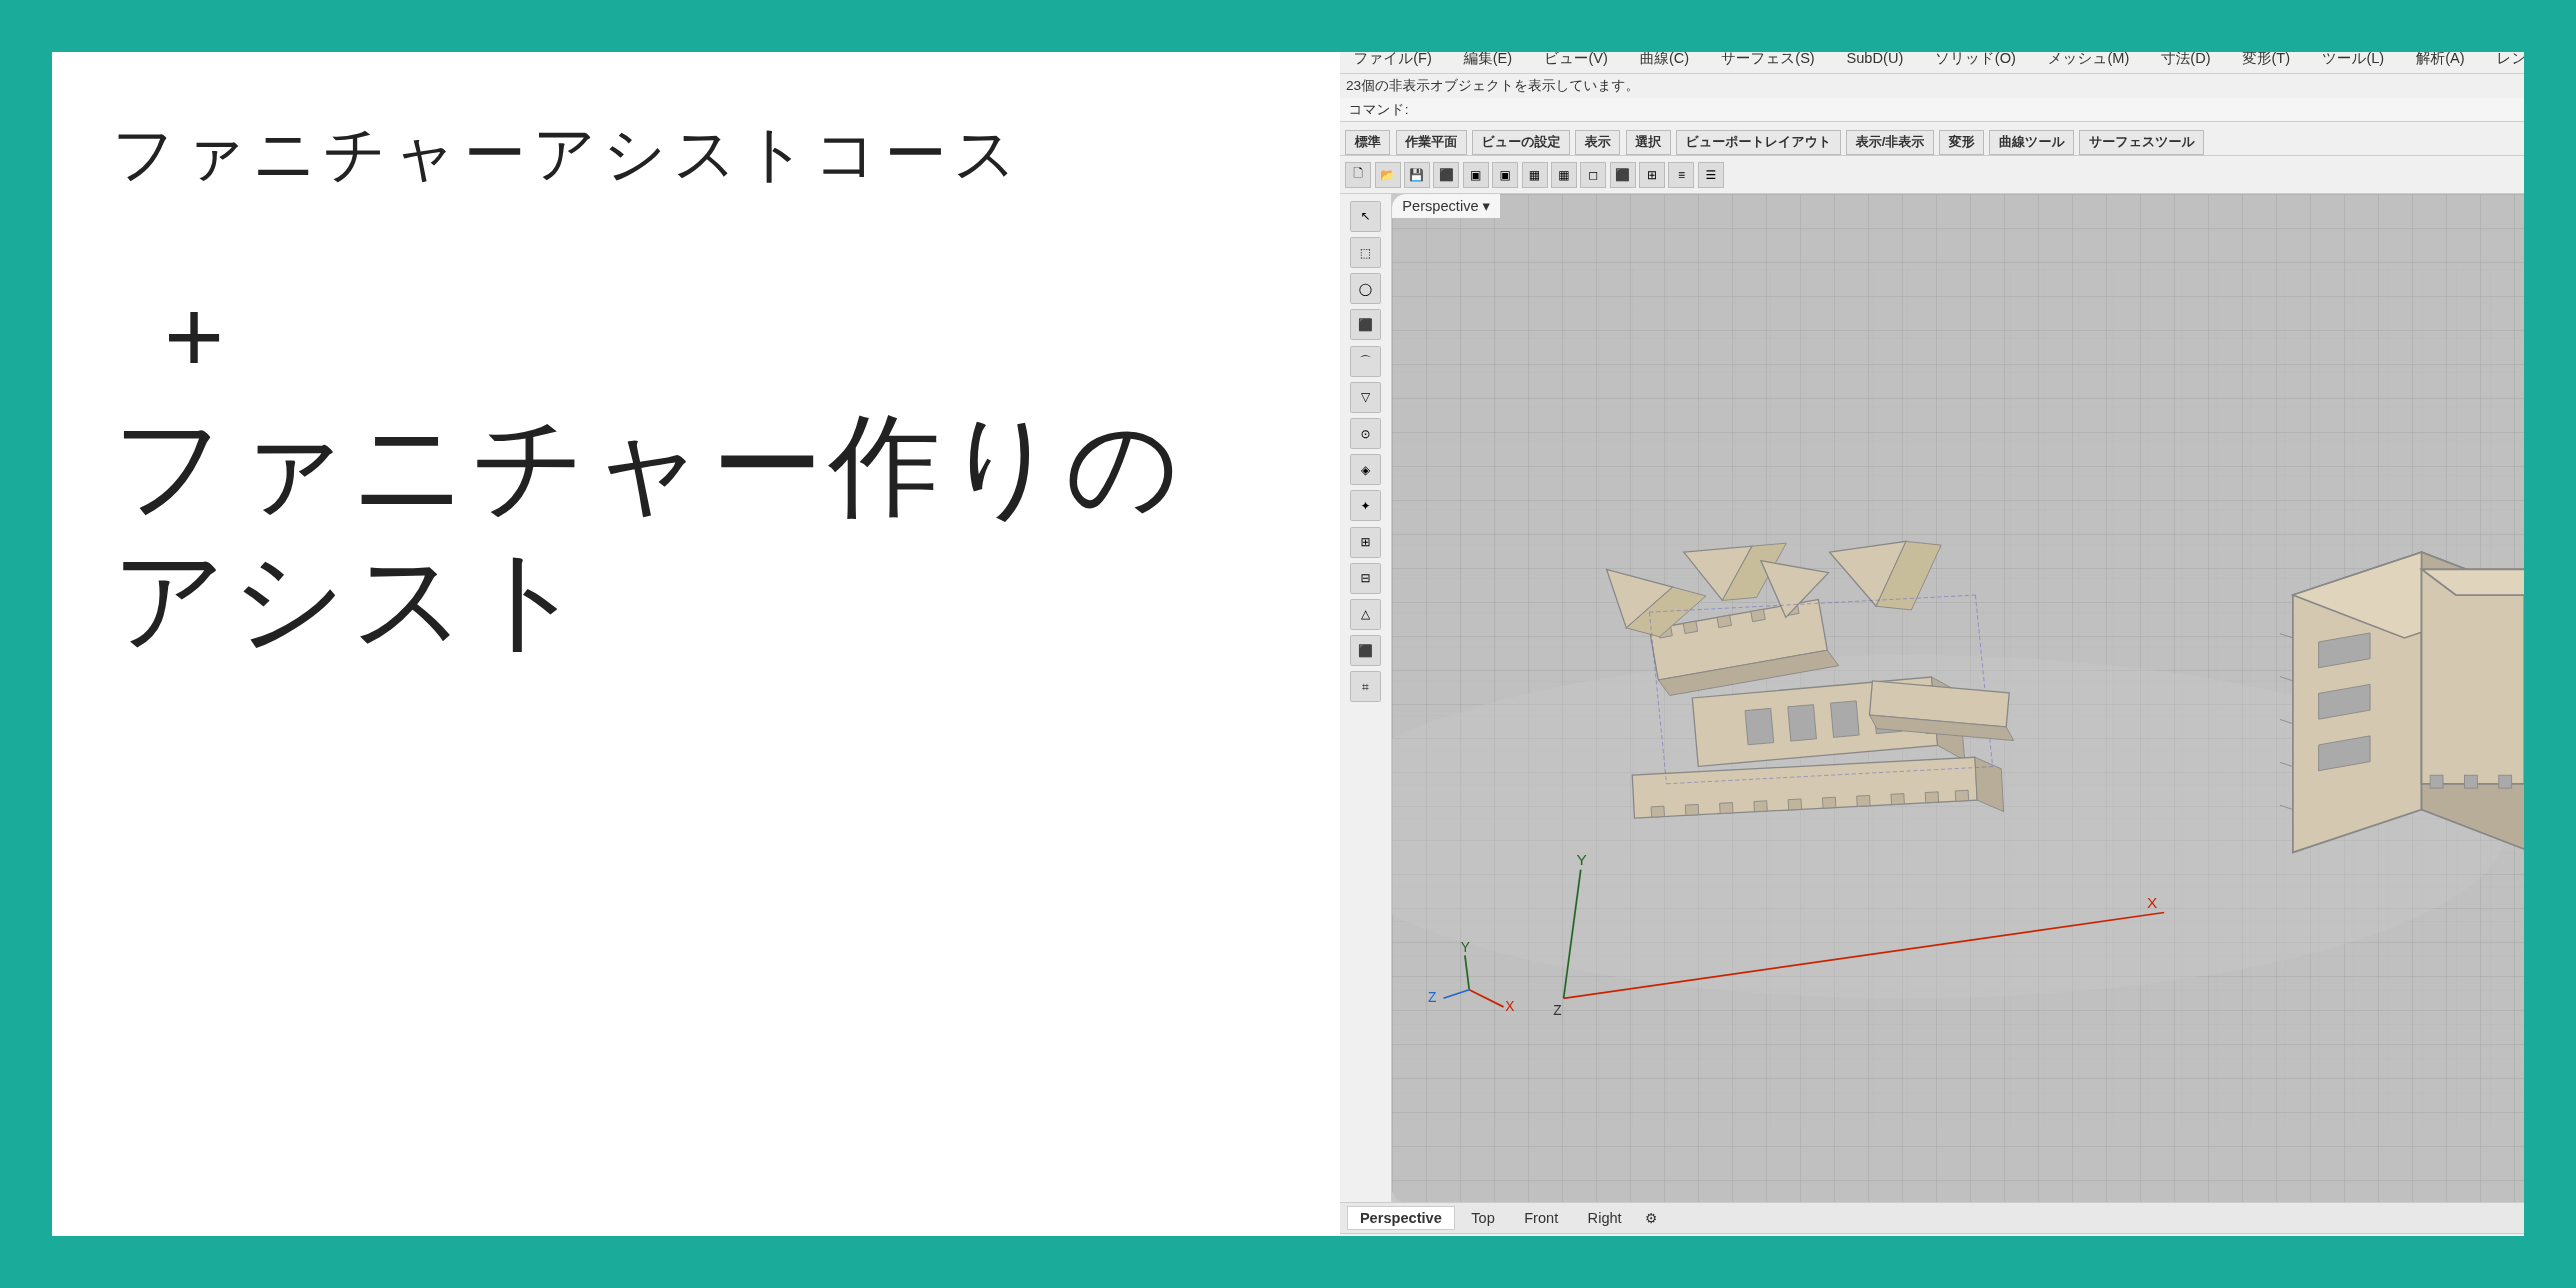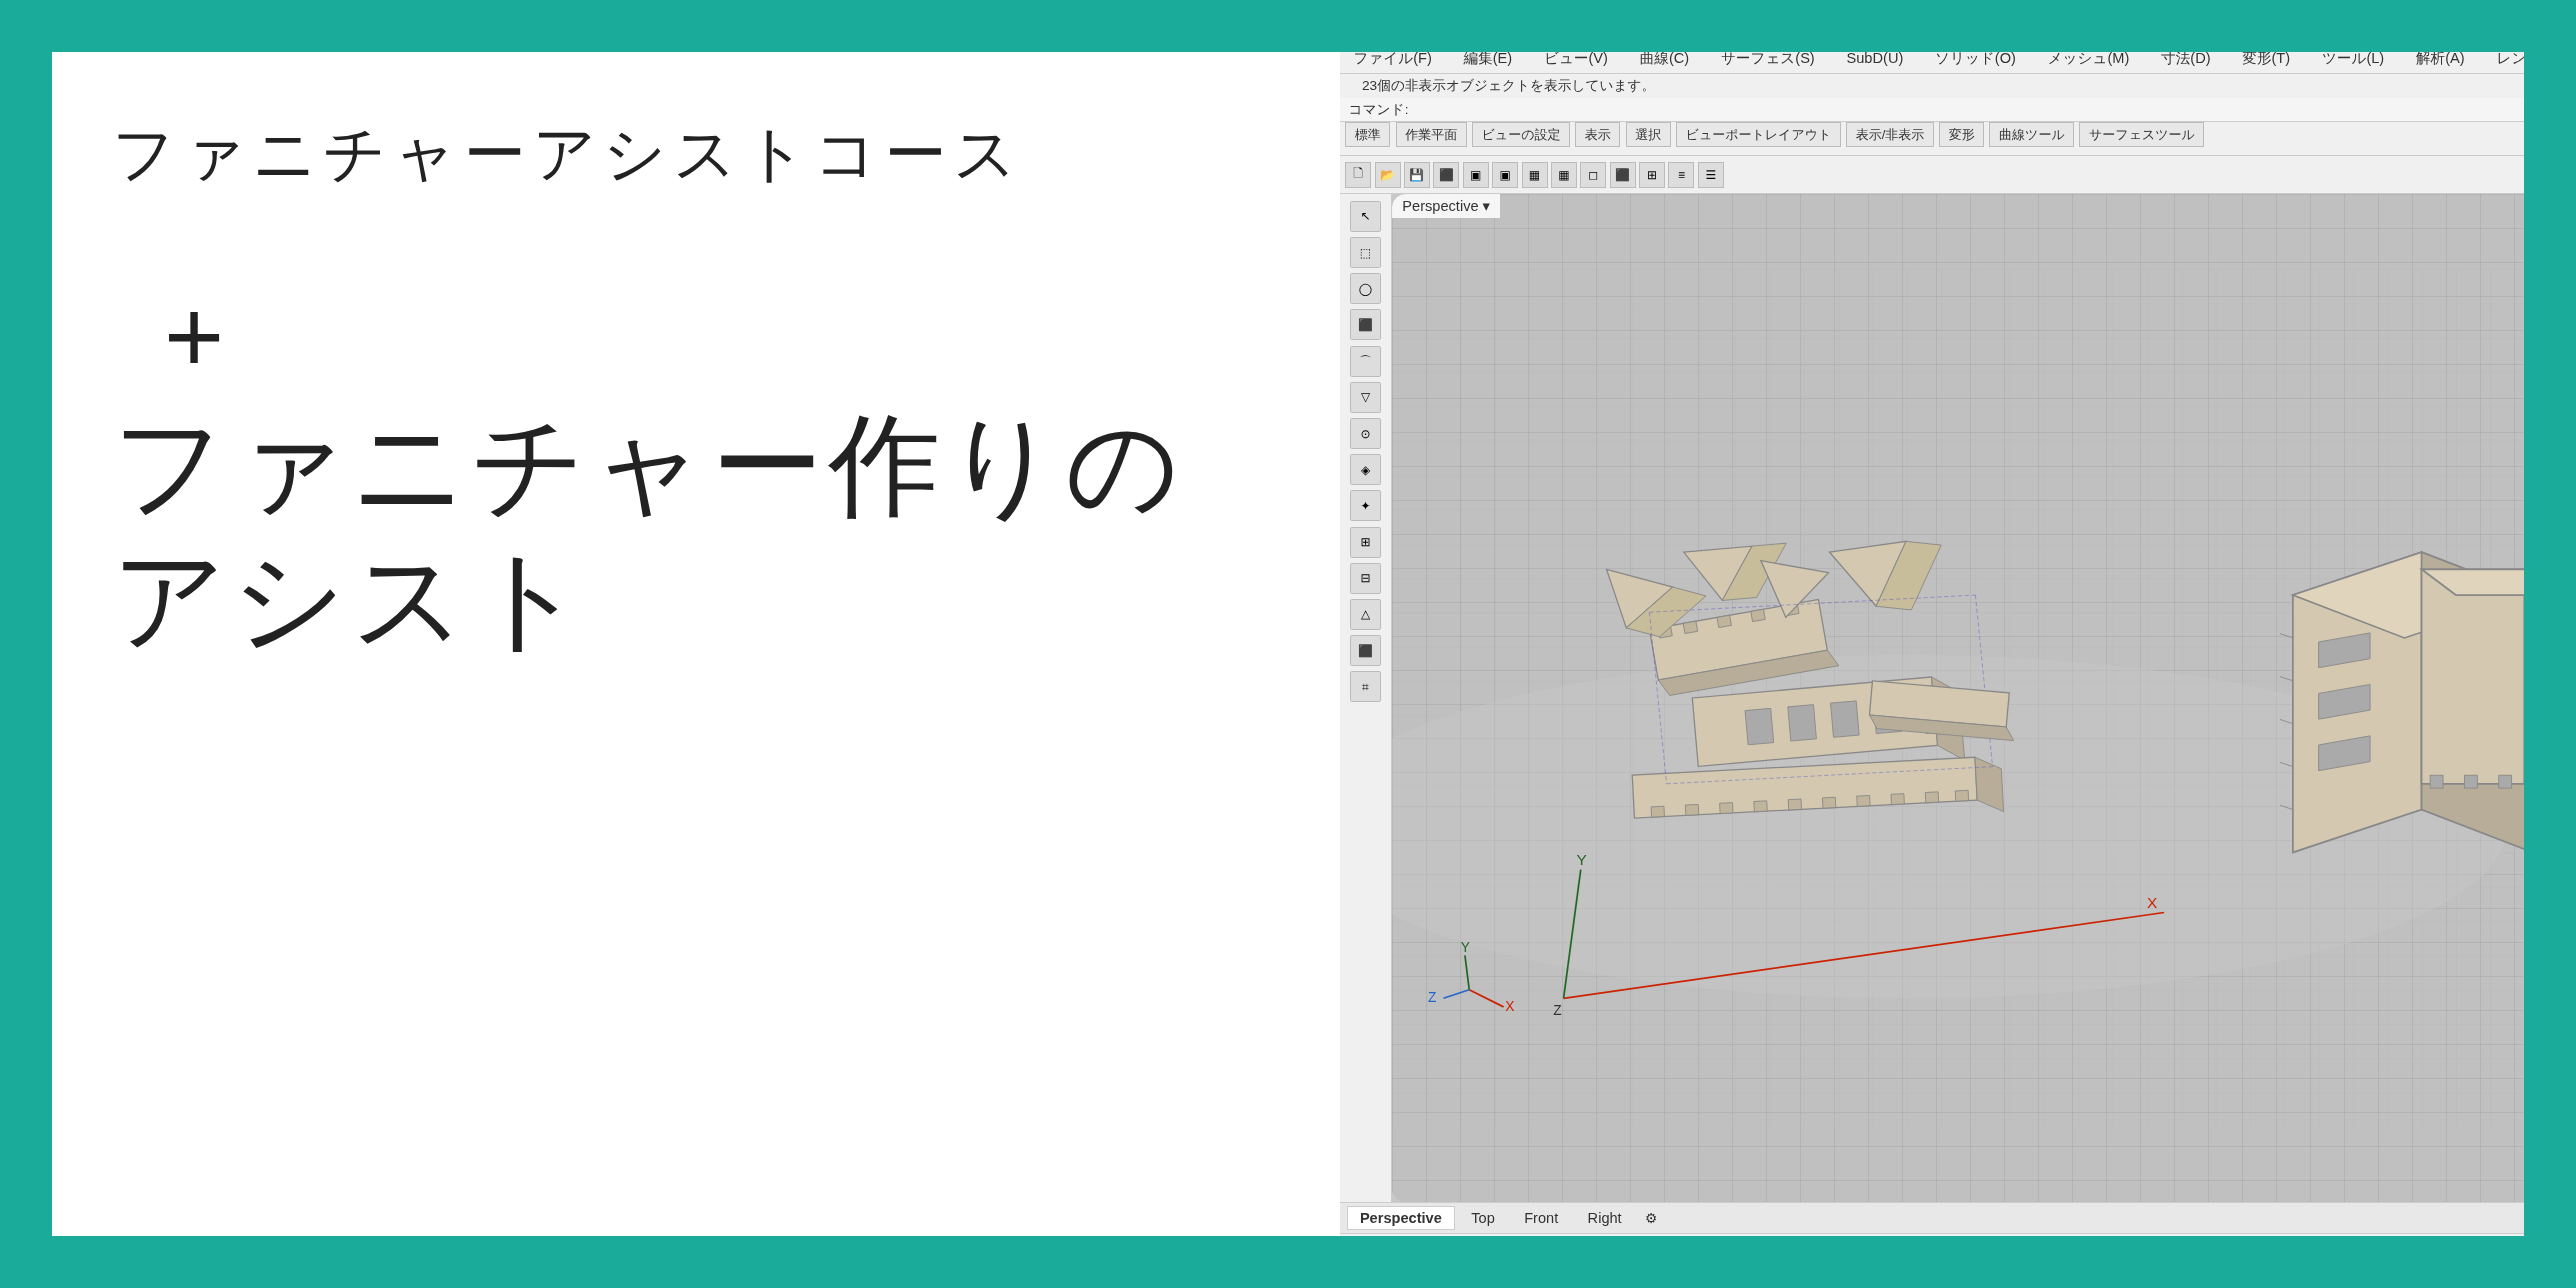--- a/index.html
+++ b/index.html
@@ -172,21 +172,21 @@
     }
 
     
     .rhino-statusbar {
       position: absolute;
       top: 74px; left: 0; right: 0;
       height: 24px;
       background: #f0f0f0;
       display: flex;
       align-items: center;
-      padding: 0 22px;
+      padding: 0 6px;
       font-size: 13.7px;
       color: #333;
       font-family: 'Meiryo', sans-serif;
       z-index: 5;
     }
 
     
     .rhino-commandbar {
       position: absolute;
       top: 98px; left: 0; right: 0;
@@ -203,27 +203,28 @@
     }
 
     
     .rhino-toolbar {
       position: absolute;
       top: 122px; left: 0; right: 0;
       height: 34px;
       background: #f0f0f0;
       border-bottom: 0.9px solid #ccc;
       display: flex;
-      align-items: flex-start;
+      align-items: flex-end;
       padding: 0 5.2px;
       gap: 5.2px;
       font-size: 13px;
       color: #333;
       font-family: 'Meiryo', sans-serif;
       z-index: 5;
+      font-weight: bold;
     }
 
     .toolbar-tab {
       padding: 2.6px 8.6px;
       border: 0.9px solid #bbb;
       background: #e8e8e8;
       font-size: 13px;
       cursor: pointer;
       white-space: nowrap;
     }

